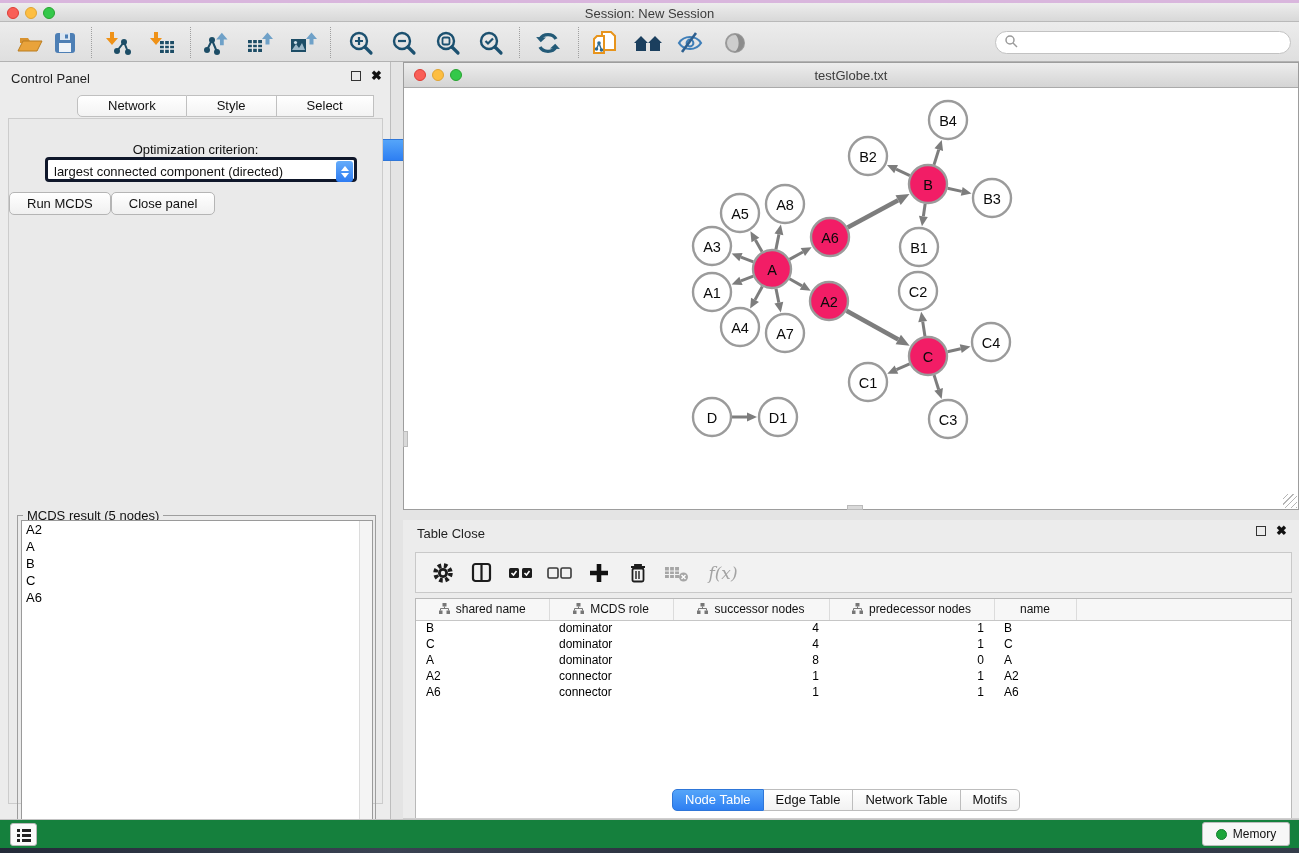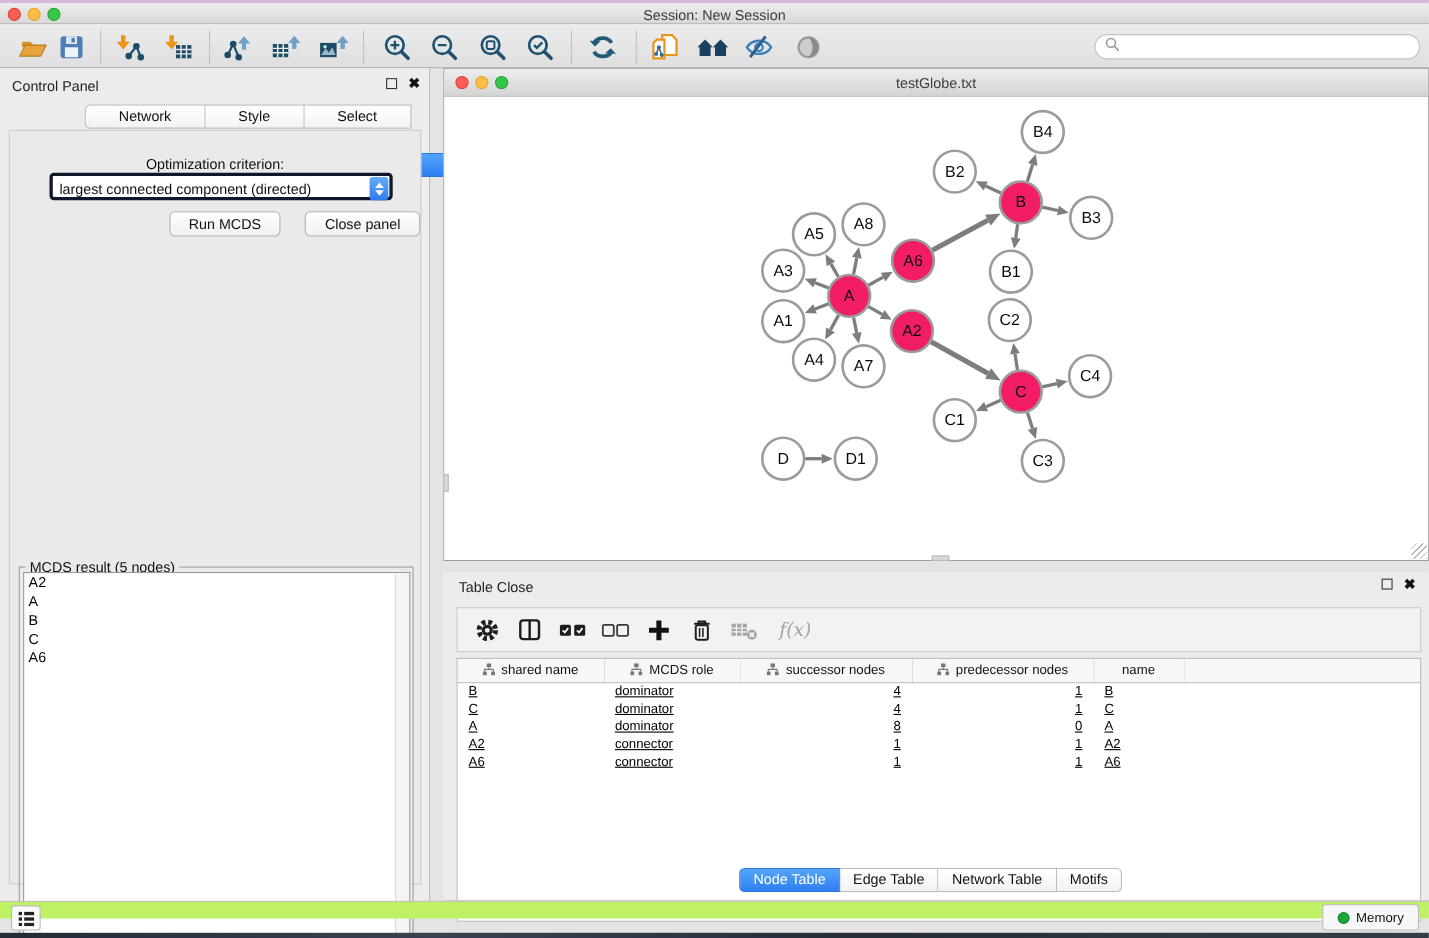--- a/index.html
+++ b/index.html
@@ -41,21 +41,21 @@
 
   .cp-content { position:absolute; left:8px; top:56px; width:375px; height:686px;
     background:#eaeaea; border:1px solid #cccccc; }
   .opt-label { position:absolute; left:0; width:100%; top:23px; text-align:center; font-size:13px; color:#111; }
   .criterion { position:absolute; left:36px; top:38px; width:312px; height:25px; background:#fff;
     border:3px solid #0f172a; border-radius:4px; font-size:13px; color:#111; display:flex; align-items:flex-end; padding-left:6px; cursor:pointer; }
   .stepper { position:absolute; right:1px; top:1px; width:17px; height:21px; border-radius:3px;
     background:linear-gradient(#65acfa,#2d7bf2); display:flex; flex-direction:column; align-items:center; justify-content:center; gap:2px; }
   .stepper .tri-up { width:0;height:0;border-left:4px solid transparent;border-right:4px solid transparent;border-bottom:5px solid #fff; }
   .stepper .tri-dn { width:0;height:0;border-left:4px solid transparent;border-right:4px solid transparent;border-top:5px solid #fff; }
-  .cp-buttons { position:absolute; left:0; width:100%; top:73px; display:flex; justify-content:flex-end; gap:22px; }
+  .cp-buttons { position:absolute; left:0; width:100%; top:73px; display:flex; justify-content:flex-start; gap:0; }
   .mac-btn { height:23px; padding:0 17px; font-size:13px; color:#111; background:linear-gradient(#ffffff,#f0f0f0);
     border:1px solid #b5b5b5; border-radius:5px; cursor:pointer; font-family:"Liberation Sans",sans-serif; }
 
   .result-fieldset { position:absolute; left:8px; top:396px; width:359px; height:339px;
     border:1px solid #9e9e9e; }
   .result-legend { position:absolute; left:5px; top:-8px; background:#eaeaea; padding:0 4px; font-size:13px; color:#111; }
   .result-list { position:absolute; left:3px; top:4px; width:352px; height:330px; background:#fff; border:1px solid #9a9a9a; overflow:hidden; }
   .result-scroll { position:absolute; right:0; top:0; width:13px; height:100%; background:#f4f4f4; border-left:1px solid #dcdcdc; }
   .result-item { font-size:13px; color:#000; padding:1px 0 1px 4px; line-height:15px; }
 
@@ -70,39 +70,39 @@
   .vscroll-thumb { position:absolute; left:-1px; top:368px; width:5px; height:16px; background:#d9d9d9; border:1px solid #bbb; }
   .hscroll-thumb { position:absolute; left:443px; bottom:-1px; width:16px; height:5px; background:#d9d9d9; border:1px solid #bbb; }
 
   
   .table-panel { position:absolute; left:403px; top:520px; width:896px; height:299px; background:#ececec; }
   .tp-toolbar { position:absolute; left:12px; top:32px; width:877px; height:41px; background:#f2f2f2; border:1px solid #c9c9c9;
     display:flex; align-items:center; gap:13px; padding-left:14px; }
   .tp-icon { display:flex; align-items:center; justify-content:center; width:26px; height:26px; cursor:pointer; }
   .fx-label { font-family:"DejaVu Serif", serif; font-style:italic; font-size:17px; color:#a3a3a3; }
 
-  .node-table-wrap { position:absolute; left:12px; top:78px; width:877px; height:240px; background:#fff; border:1px solid #b9b9b9; overflow:hidden;text-decoration:underline; }
+  .node-table-wrap { position:absolute; left:12px; top:78px; width:877px; height:240px; background:#fff; border:1px solid #b9b9b9; overflow:hidden; }
   table.node-table { border-collapse:collapse; table-layout:fixed; width:100%; }
   table.node-table th { height:21px; background:#f7f7f7; border-bottom:1px solid #c6c6c6; border-right:1px solid #dcdcdc;
     font-size:12px; font-weight:normal; color:#111; text-align:center; position:relative; }
   table.node-table th:last-child { border-right:none; }
   table.node-table td { height:16px; font-size:12px; color:#000; padding:0 10px; white-space:nowrap; }
   td.num { text-align:right; padding-right:14px; }
   .th-inner { display:inline-flex; align-items:center; gap:6px; }
 
   .tp-tabs { position:absolute; left:269px; top:269px; display:flex; }
   .tp-tab { height:22px; line-height:20px; padding:0 12px; font-size:13px; color:#111;
     background:linear-gradient(#ffffff,#f2f2f2); border:1px solid #bdbdbd; border-left:none; cursor:pointer; }
   .tp-tab:first-child { border-left:1px solid #bdbdbd; border-radius:5px 0 0 5px; }
   .tp-tab:last-child { border-radius:0 5px 5px 0; }
   .tp-tab.active { background:linear-gradient(#55a5f9,#2e7ff2); color:#fff; border-color:#2e76d8; }
   .tp-divider { position:absolute; left:0; bottom:0; width:100%; border-bottom:1px solid #cfcfcf; }
 
   
-  .statusbar { position:absolute; left:0; top:819px; width:1299px; height:16px; background:#bef264; border-top:1px solid #c3c3c3; }
+  .statusbar { position:absolute; left:0; top:819px; width:1299px; height:29px; background:#15803d; border-top:1px solid #c3c3c3; }
   .list-btn { position:absolute; left:10px; top:3px; width:27px; height:23px; background:#fafafa; border:1px solid #b9b9b9; border-radius:3px;
     display:flex; align-items:center; justify-content:center; cursor:pointer; }
   .memory-btn { position:absolute; right:9px; top:2px; width:88px; height:24px; background:#f7f7f7; border:1px solid #bcbcbc; border-radius:3px;
     display:flex; align-items:center; justify-content:center; gap:6px; cursor:pointer; font-size:12px; color:#111; }
   .memory-dot { width:11px; height:11px; border-radius:50%; background:#1da53b; border:1px solid #158130; }
   .wallpaper { position:absolute; left:0; top:848px; width:1299px; height:5px;
     background:linear-gradient(90deg,#232a38,#3a4252 30%,#262c3a 60%,#343c4a); }
 </style>
 </head>
 <body>

